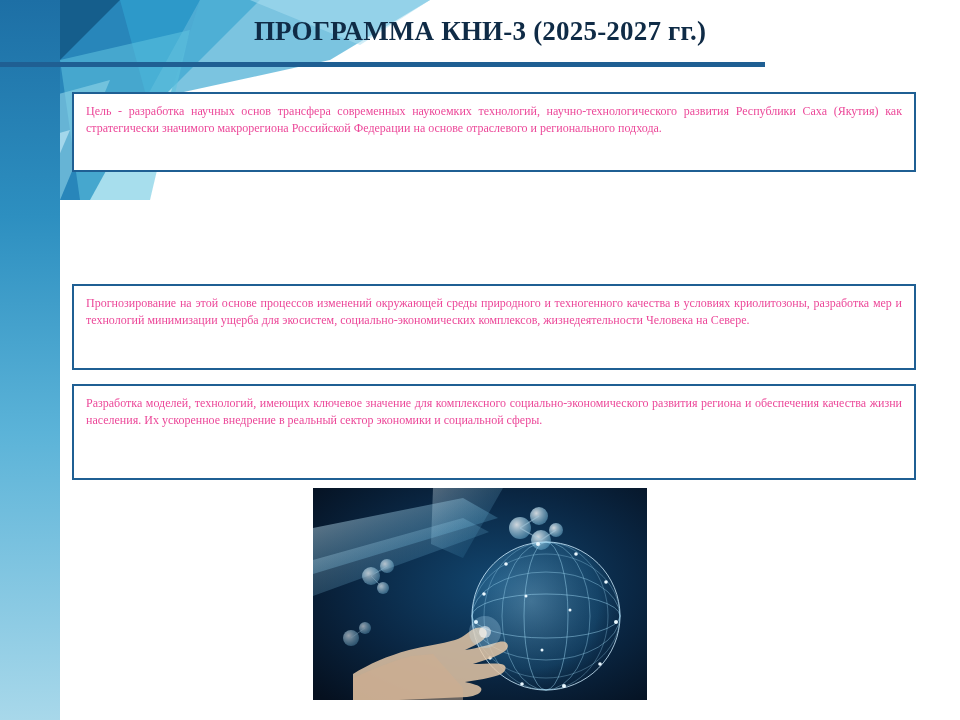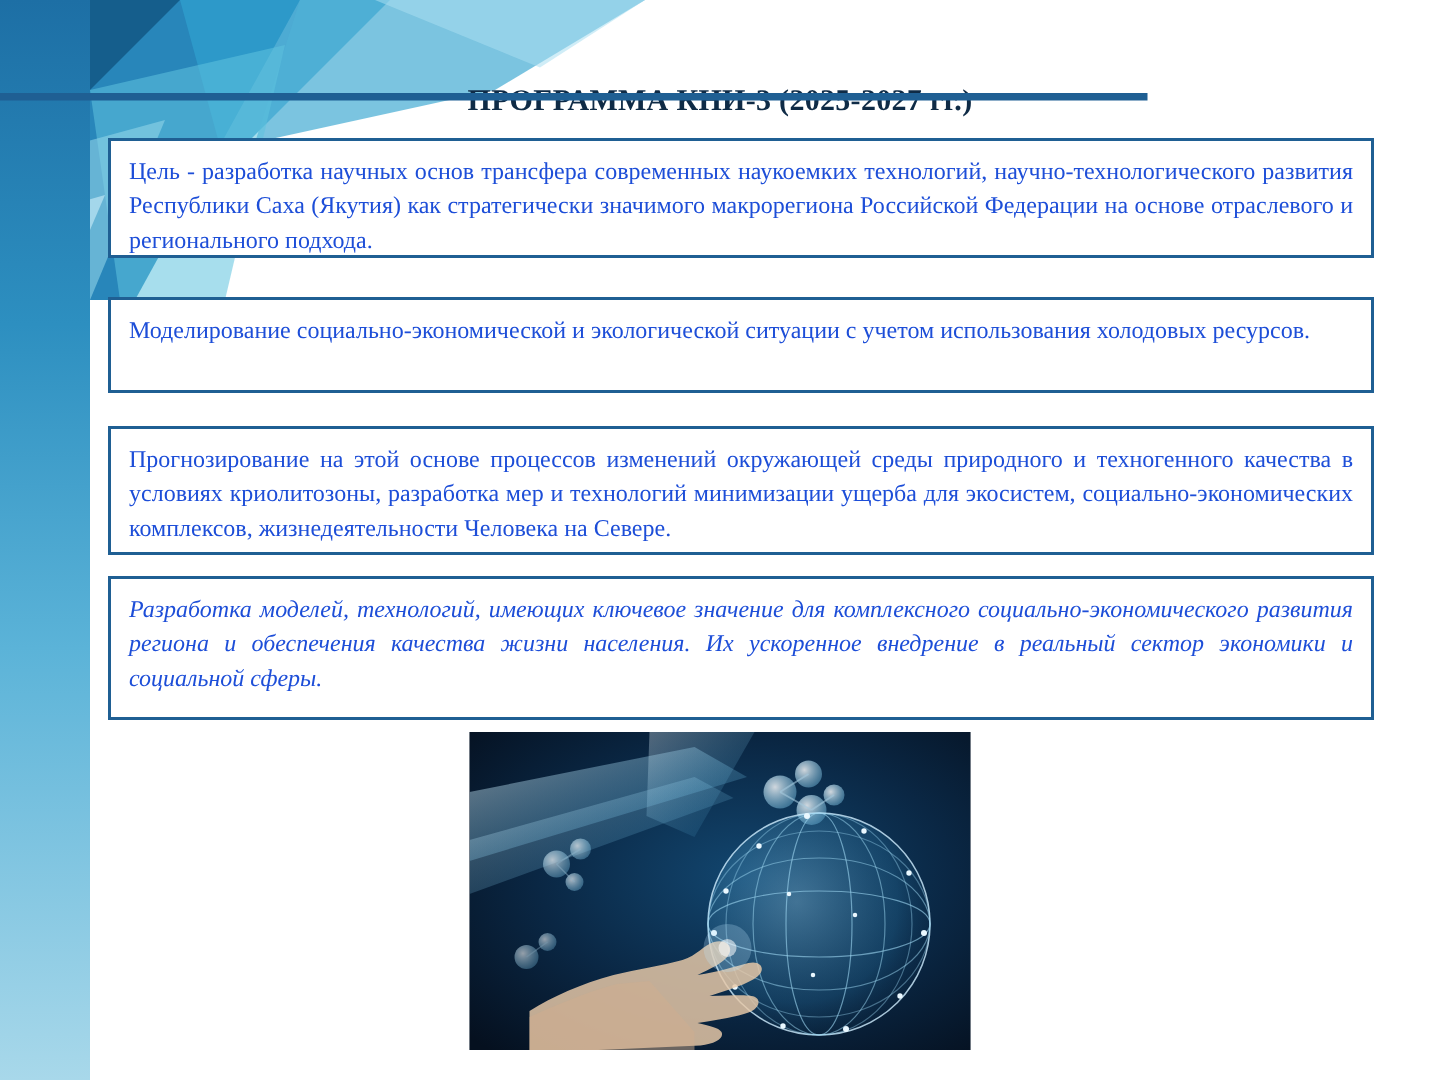--- a/index.html
+++ b/index.html
@@ -44,25 +44,24 @@
   
   .title-wrap {
     position: absolute;
     left: 0;
     top: 16px;
     width: 960px;
     text-align: center;
   }
   .title {
     font-family: "Liberation Serif", serif;
-    font-size: 20px;
+    font-size: 27px;
     font-weight: bold;
     color: #0f2b46;
     letter-spacing: 0.2px;
-    margin-top: 40px;
   }
   .title-rule {
     position: absolute;
     left: 0;
     top: 62px;
     width: 765px;
     height: 5px;
     background: #1f5f93;
   }
 
@@ -70,31 +69,31 @@
   .box {
     position: absolute;
     border: 2px solid #1f5f93;
     background: #ffffff;
     box-sizing: border-box;
     padding: 9px 12px 8px 12px;
   }
   .box p {
     margin: 0;
     font-family: "Liberation Serif", serif;
-    font-size: 16px;
+    font-size: 12px;
     line-height: 1.45;
-    color: #1d4ed8;
+    color: #ec4899;
     text-align: justify;
     text-justify: inter-word;
     hyphens: none;
   }
   #box-goal   { left: 72px; top: 92px;  width: 844px; height: 80px; }
   #box-model  { left: 72px; top: 198px; width: 844px; height: 64px; }
   #box-forecast { left: 72px; top: 284px; width: 844px; height: 86px; }
-  #box-dev    { left: 72px; top: 384px; width: 844px; height: 96px; font-style: italic; }
+  #box-dev    { left: 72px; top: 384px; width: 844px; height: 96px; }
 
   
   .figure {
     position: absolute;
     left: 313px;
     top: 488px;
     width: 334px;
     height: 212px;
     overflow: hidden;
     background: #061427;
@@ -120,23 +119,20 @@
 
   <div class="title-wrap">
     <div class="title">ПРОГРАММА КНИ-3 (2025-2027 гг.)</div>
   </div>
   <div class="title-rule"></div>
 
   <div class="box" id="box-goal">
     <p>Цель - разработка научных основ трансфера современных наукоемких технологий, научно-технологического развития Республики Саха (Якутия) как стратегически значимого макрорегиона Российской Федерации на основе отраслевого и регионального подхода.</p>
   </div>
 
-  <div class="box" id="box-model">
-    <p>Моделирование социально-экономической и экологической ситуации с учетом использования холодовых ресурсов.</p>
-  </div>
 
   <div class="box" id="box-forecast">
     <p>Прогнозирование на этой основе процессов изменений окружающей среды природного и техногенного качества в условиях криолитозоны, разработка мер и технологий минимизации ущерба для экосистем, социально-экономических комплексов, жизнедеятельности Человека на Севере.</p>
   </div>
 
   <div class="box" id="box-dev">
     <p>Разработка моделей, технологий, имеющих ключевое значение для комплексного социально-экономического развития региона и обеспечения качества жизни населения. Их ускоренное внедрение в реальный сектор экономики и социальной сферы.</p>
   </div>
 
   <div class="figure">

